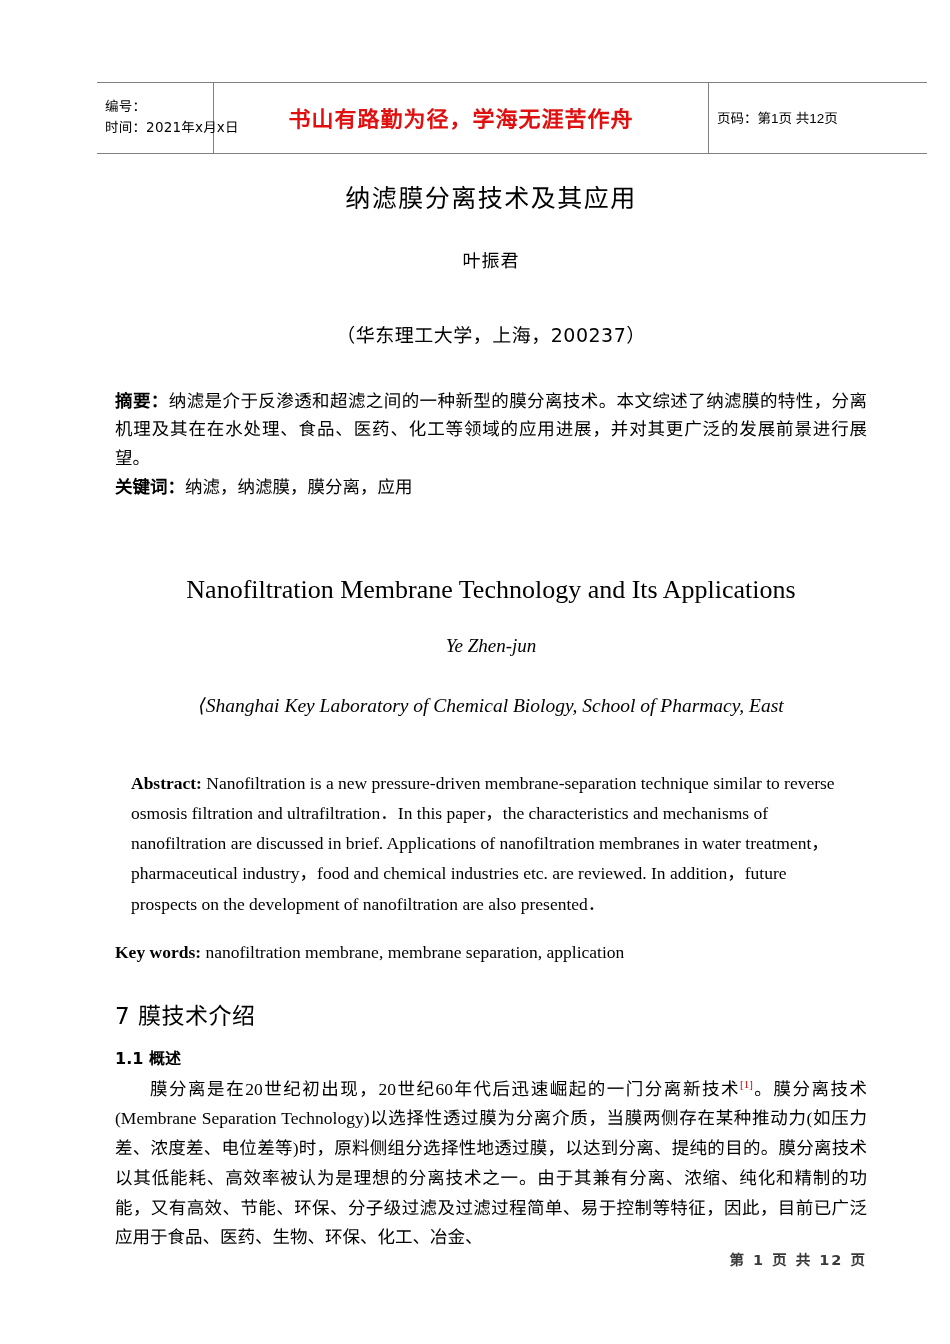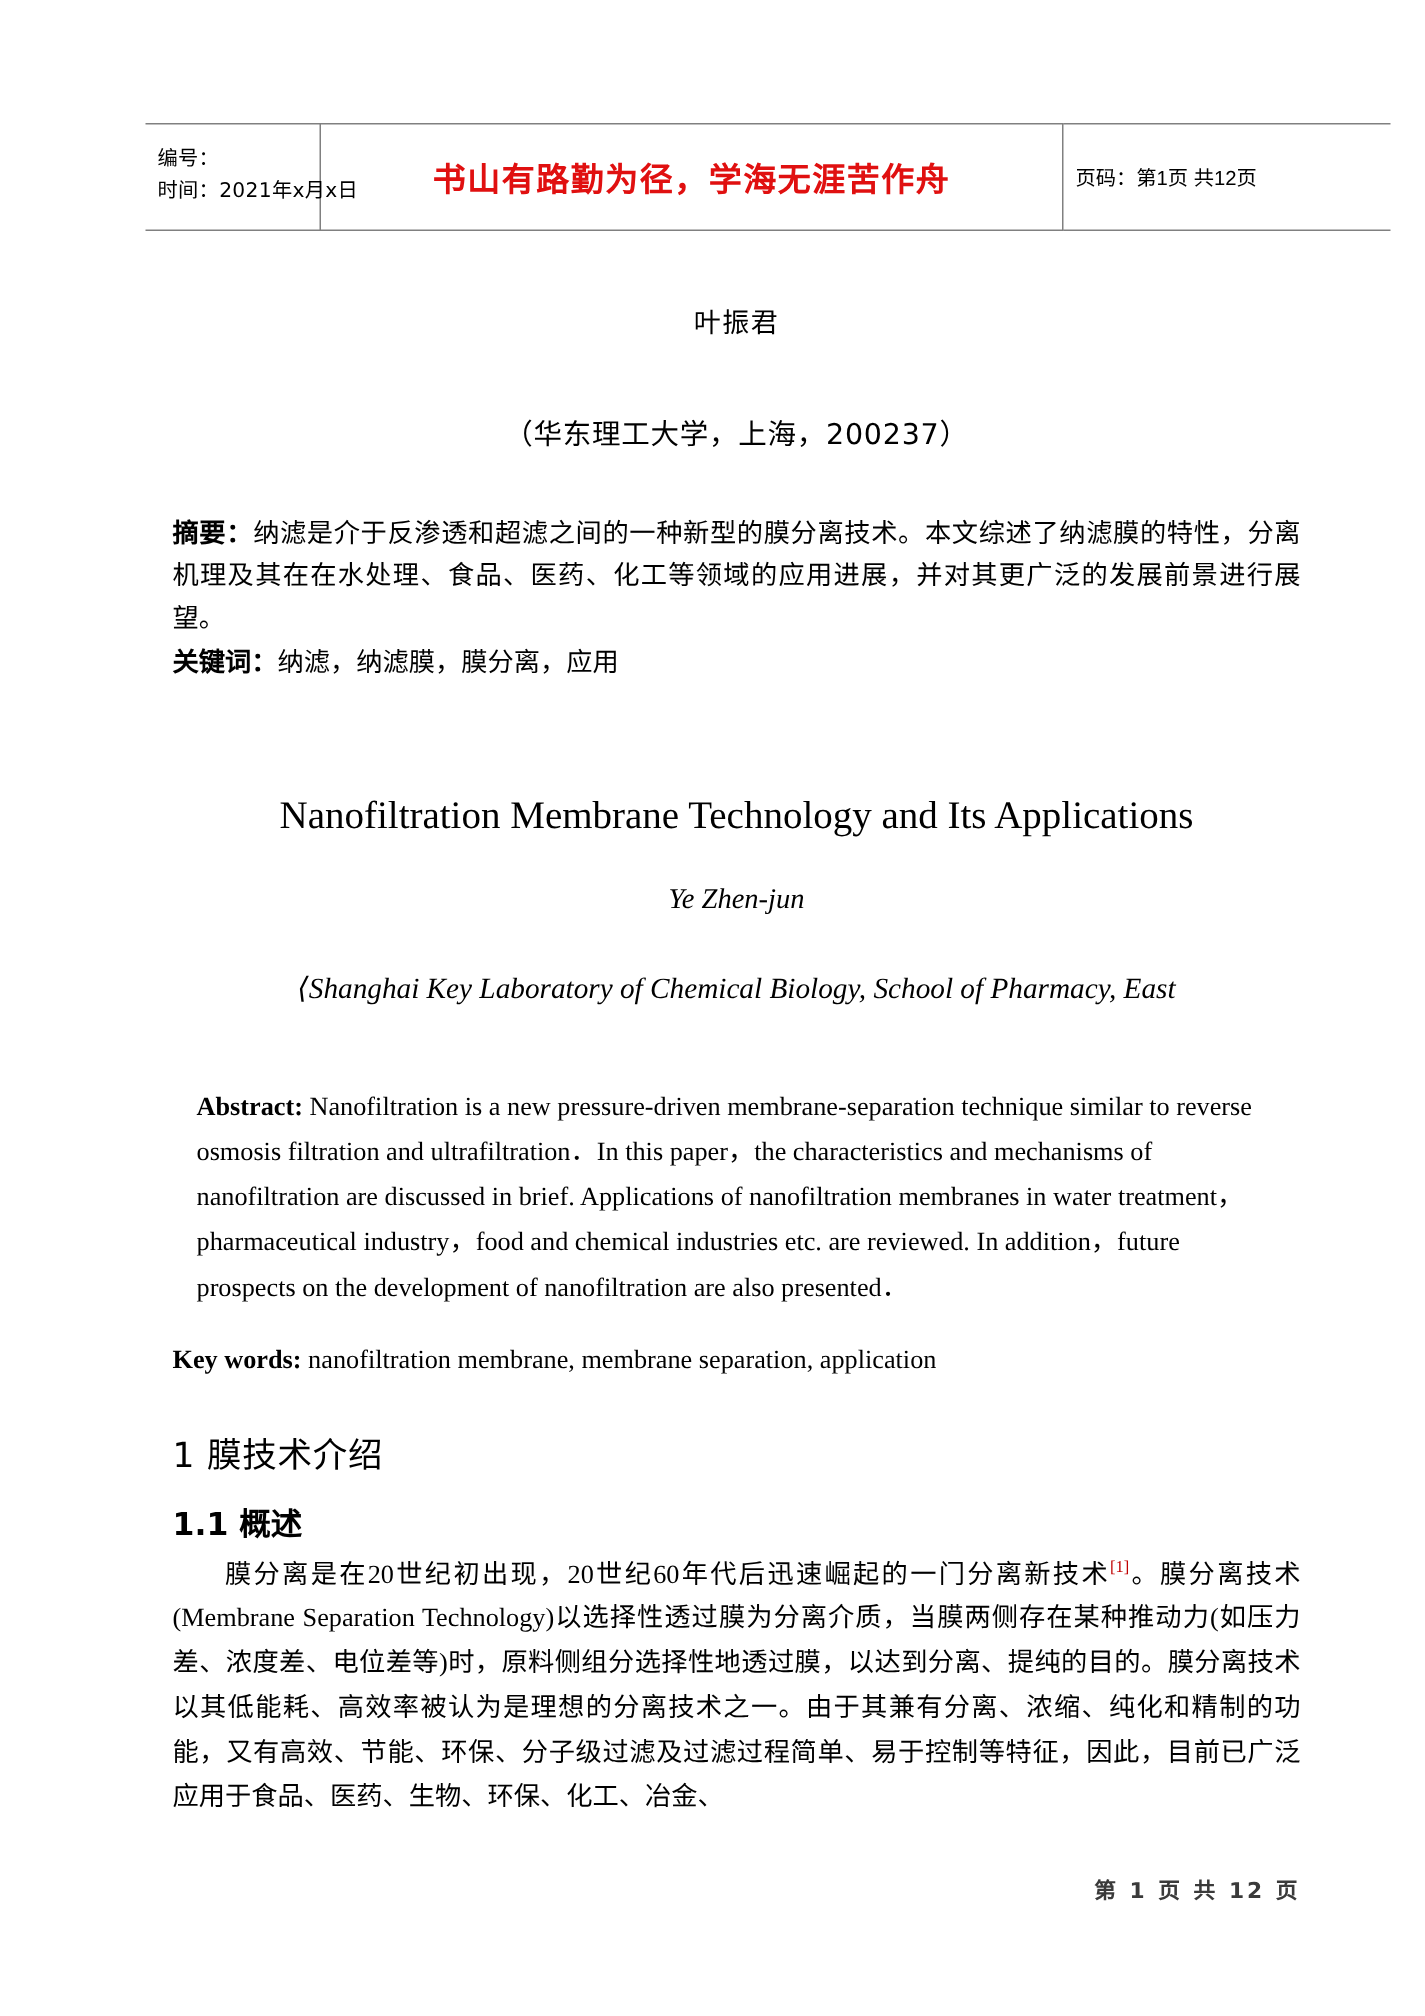--- a/index.html
+++ b/index.html
@@ -165,21 +165,21 @@
   .h1 {
     font-family: "DejaVu Sans", "Liberation Sans", sans-serif;
     font-size: 23px;
     font-weight: normal;
     letter-spacing: 0.5px;
     margin: 0;
     padding-top: 30px;
   }
   .h2 {
     font-family: "DejaVu Sans", "Liberation Sans", sans-serif;
-    font-size: 21px;
+    font-size: 16px;
     font-weight: bold;
     margin: 0;
     padding-top: 14px;
   }
   .body-para {
     font-family: "Liberation Serif", "DejaVu Serif", serif;
     font-size: 17.5px;
     line-height: 1.7;
     text-align: justify;
     text-justify: inter-ideograph;
@@ -222,38 +222,39 @@
         <span class="hdr-line">时间：2021年x月x日</span>
       </td>
       <td class="hdr-mid">书山有路勤为径，学海无涯苦作舟</td>
       <td class="hdr-right">页码：第1页 共12页</td>
     </tr>
   </tbody>
     </table>
 
   <div class="content">
 
+    <h1 class="cn-title">纳滤膜分离技术及其应用</h1>
     <p class="cn-author">叶振君</p>
     <p class="cn-affil">（华东理工大学，上海，200237）</p>
 
     <p class="cn-abstract"><span class="lbl-bold">摘要：</span><span>纳滤是介于反渗透和超滤之间的一种新型的膜分离技术。本文综述了纳滤膜的特性，分离机理及其在在水处理、食品、医药、化工等领域的应用进展，并对其更广泛的发展前景进行展望。</span></p>
 
     <p class="cn-keywords"><span class="lbl-bold">关键词：</span><span>纳滤，纳滤膜，膜分离，应用</span></p>
 
     <h2 class="en-title">Nanofiltration Membrane Technology and Its Applications</h2>
     <p class="en-author">Ye Zhen-jun</p>
     <p class="en-affil">
       <span>⟨Shanghai Key Laboratory of Chemical Biology, School of Pharmacy, East</span><br>
     </p>
 
     <p class="en-abstract"><span class="lbl-bold">Abstract:</span><span> Nanofiltration is a new pressure-driven membrane-separation technique similar to reverse osmosis filtration and ultrafiltration．In this paper，the characteristics and mechanisms of nanofiltration are discussed in brief. Applications of nanofiltration membranes in water treatment，pharmaceutical industry，food and chemical industries etc. are reviewed. In addition，future prospects on the development of nanofiltration are also presented．</span></p>
 
     <p class="en-keywords"><span class="lbl-bold">Key words:</span><span> nanofiltration membrane, membrane separation, application</span></p>
 
-    <h2 class="h1">1 膜技术介绍</h2>
+    <h2 class="h1">7 膜技术介绍</h2>
     <h3 class="h2">1.1 概述</h3>
 
     <p class="body-para"><span>膜分离是在20世纪初出现，20世纪60年代后迅速崛起的一门分离新技术</span><span class="cite">[1]</span><span>。膜分离技术(Membrane Separation Technology)以选择性透过膜为分离介质，当膜两侧存在某种推动力(如压力差、浓度差、电位差等)时，原料侧组分选择性地透过膜，以达到分离、提纯的目的。膜分离技术以其低能耗、高效率被认为是理想的分离技术之一。由于其兼有分离、浓缩、纯化和精制的功能，又有高效、节能、环保、分子级过滤及过滤过程简单、易于控制等特征，因此，目前已广泛应用于食品、医药、生物、环保、化工、冶金、</span></p>
 
   </div>
 
   <div class="footer">第 1 页 共 12 页</div>
 
 </div>
 

